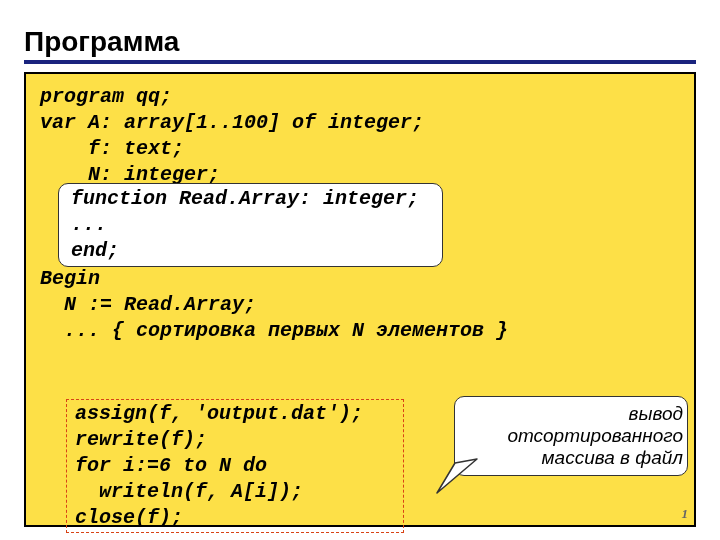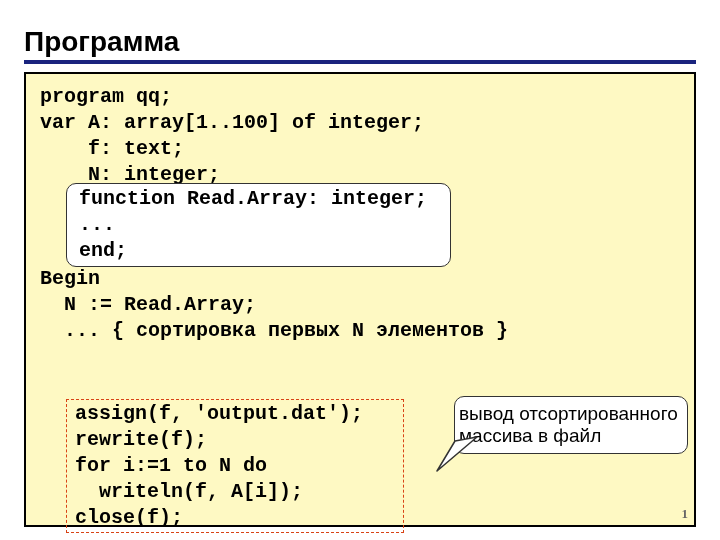--- a/index.html
+++ b/index.html
@@ -21,39 +21,40 @@
   .title {
     font-size: 28px;
     font-weight: bold;
     color: #000;
     margin: 16px 0 8px 0;
     padding-bottom: 2px;
     border-bottom: 4px solid #1a237e;
   }
   .codebox {
     position: relative;
-    background: #fef9c3;
+    background: #fde047;
     border: 2px solid #000;
     padding: 10px 14px 10px 14px;
     font-family: "Courier New", monospace;
     font-size: 20px;
     font-weight: bold;
     line-height: 1.3;
     color: #000;
     height: 455px;
     box-sizing: border-box;
+    font-style: italic;
   }
   .codebox pre {
     margin: 0;
     font-family: inherit;
     white-space: pre;
   }
   .funcbox {
     position: absolute;
-    left: 40px;
+    left: 32px;
     top: 109px;
     width: 385px;
     background: #fff;
     border: 1.5px solid #333;
     border-radius: 10px;
     padding: 2px 12px 2px 12px;
     font-family: "Courier New", monospace;
     font-size: 20px;
     font-weight: bold;
     line-height: 1.3;
@@ -80,21 +81,21 @@
     right: 6px;
     top: 322px;
     width: 234px;
     background: #fff;
     border: 1.5px solid #333;
     border-radius: 10px;
     padding: 6px 4px 6px 4px;
     font-family: Arial, sans-serif;
     font-weight: normal;
     font-size: 19px;
-    text-align: left;
+    text-align: right;
     line-height: 1.15;
     box-sizing: border-box;
   }
   .callout svg.tail {
     position: absolute;
     left: -24px;
     bottom: -22px;
     width: 50px;
     height: 40px;
   }
@@ -128,21 +129,21 @@
 
     <div class="funcbox">
       <pre>function Read.Array: integer;
 ...
 end;</pre>
     </div>
 
     <div class="outbox">
       <pre>assign(f, 'output.dat');
 rewrite(f);
-for i:=1 to N do
+for i:=6 to N do
   writeln(f, A[i]);
 close(f);</pre>
     </div>
 
     <div class="callout">
       <span>вывод отсортированного массива в файл</span>
       <svg class="tail" viewBox="0 0 50 40">
         <polygon points="24,6 46,2 6,36" fill="#fff" stroke="#333" stroke-width="1.5" stroke-linejoin="round"></polygon>
         <polygon points="26,6 44,3 44,3" fill="#fff"></polygon>
       </svg>

